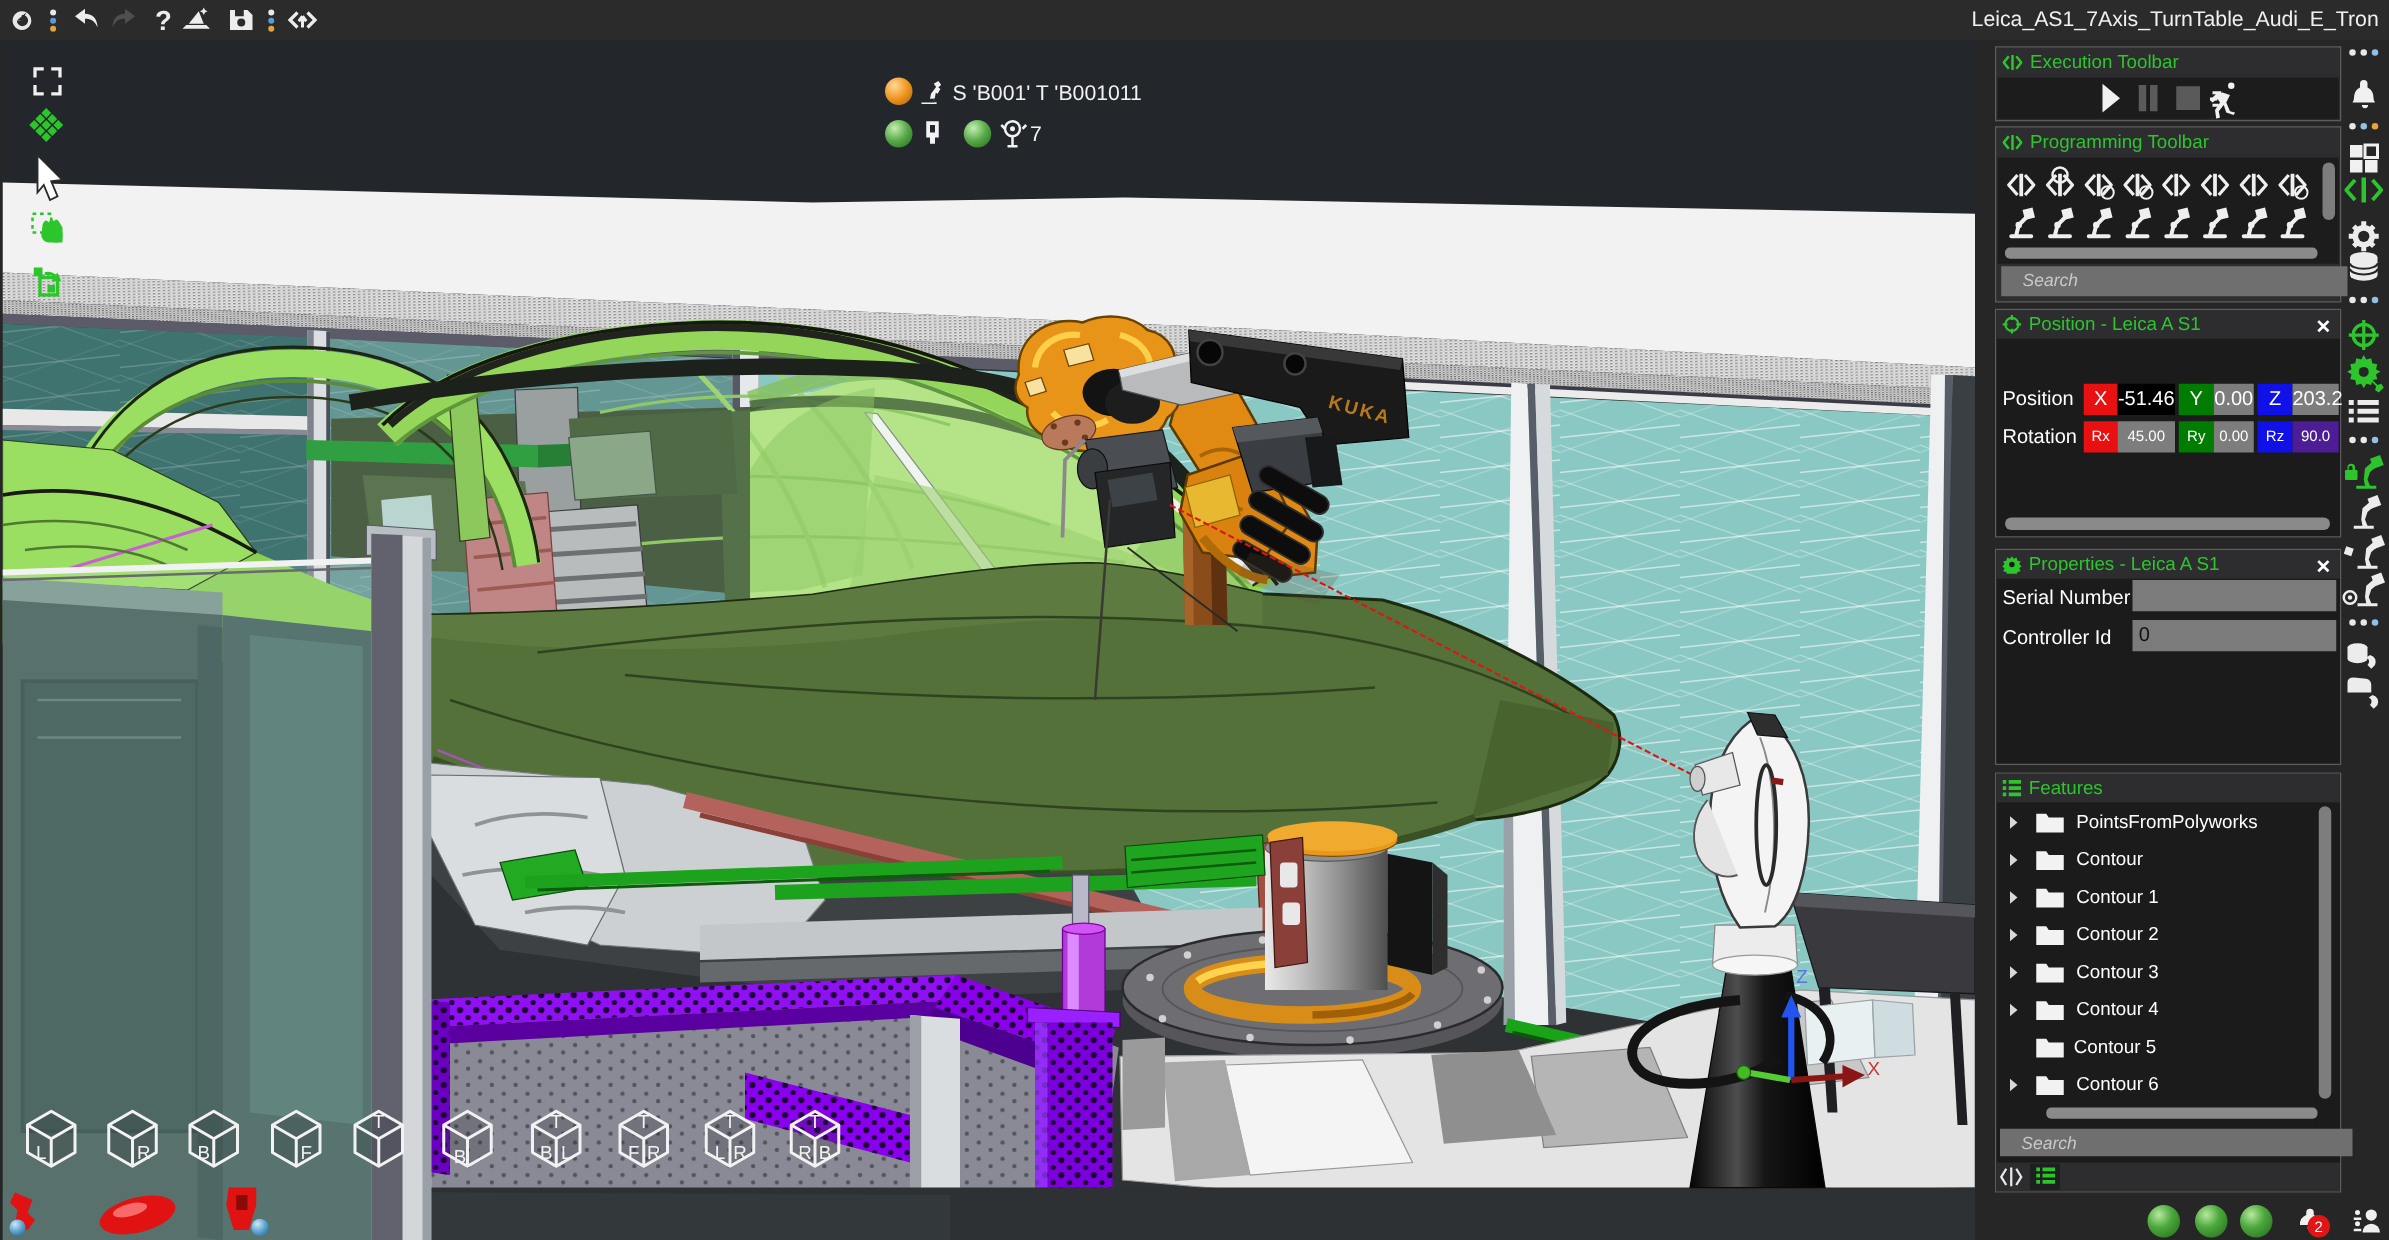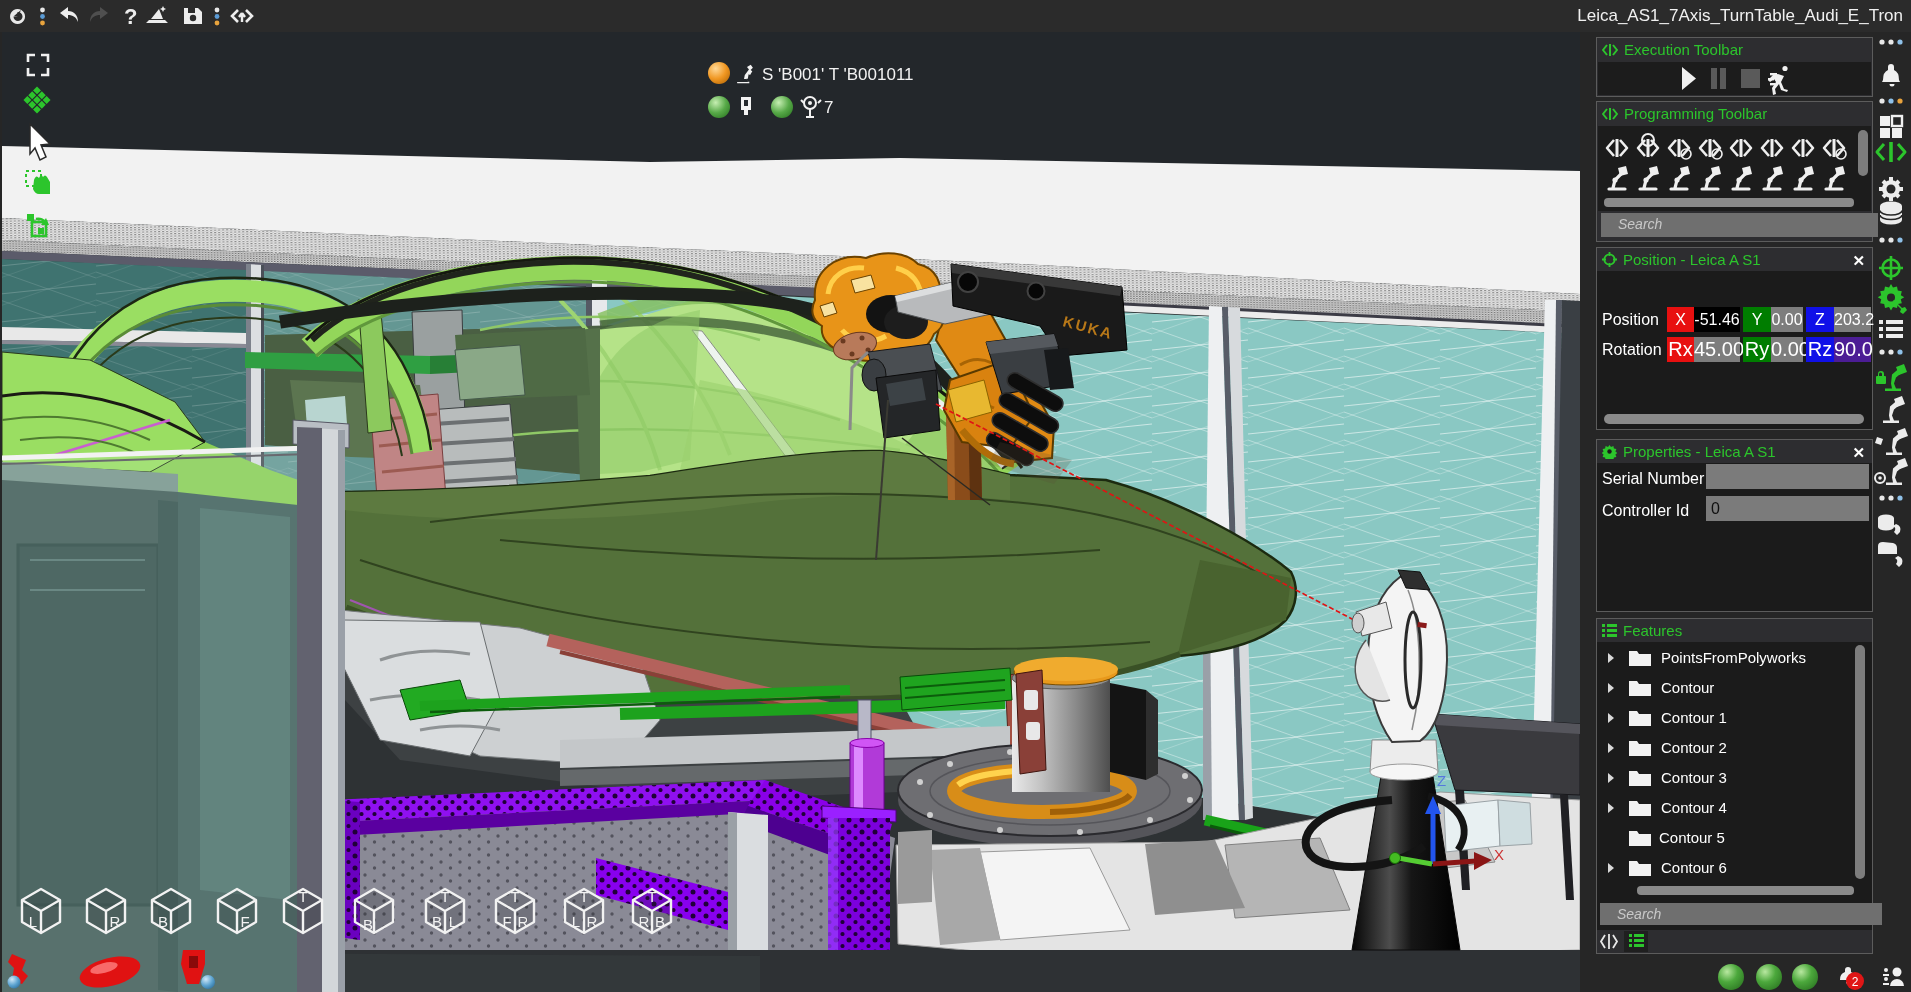--- a/index.html
+++ b/index.html
@@ -582,21 +582,21 @@
   <div class="vlabel abs" style="left:5px;top:63px;">Position</div>
   <div class="vlabel abs" style="left:5px;top:93px;">Rotation</div>
   <div class="abs" style="left:70px;top:59px;width:204px;height:25px;display:flex;color:#fff;font-size:16px;text-align:center;">
     <div style="width:27px;background:#e81010;line-height:25px;">X</div>
     <div style="width:46px;background:#000000;line-height:25px;margin-right:3px;">-51.46</div>
     <div style="width:28px;background:#007d00;line-height:25px;">Y</div>
     <div style="width:32px;background:#7d7d7d;line-height:25px;margin-right:3px;">0.00</div>
     <div style="width:28px;background:#1010e8;line-height:25px;">Z</div>
     <div style="width:37px;background:#7d7d7d;line-height:25px;">203.2</div>
   </div>
-  <div class="abs" style="left:70px;top:89px;width:204px;height:25px;display:flex;color:#fff;font-size:20px;text-align:center;">
+  <div class="abs" style="left:70px;top:89px;width:204px;height:25px;display:flex;color:#fff;font-size:12px;text-align:center;">
     <div style="width:27px;background:#e81010;line-height:25px;">Rx</div>
     <div style="width:46px;background:#7d7d7d;line-height:25px;margin-right:3px;">45.00</div>
     <div style="width:28px;background:#007d00;line-height:25px;">Ry</div>
     <div style="width:32px;background:#7d7d7d;line-height:25px;margin-right:3px;">0.00</div>
     <div style="width:28px;background:#1010e8;line-height:25px;">Rz</div>
     <div style="width:37px;background:#4c1d95;line-height:25px;">90.0</div>
   </div>
   <div style="position:absolute;left:7px;top:166px;width:260px;height:10px;border-radius:5px;background:#8a8a8a;"></div>
 </div>
 

